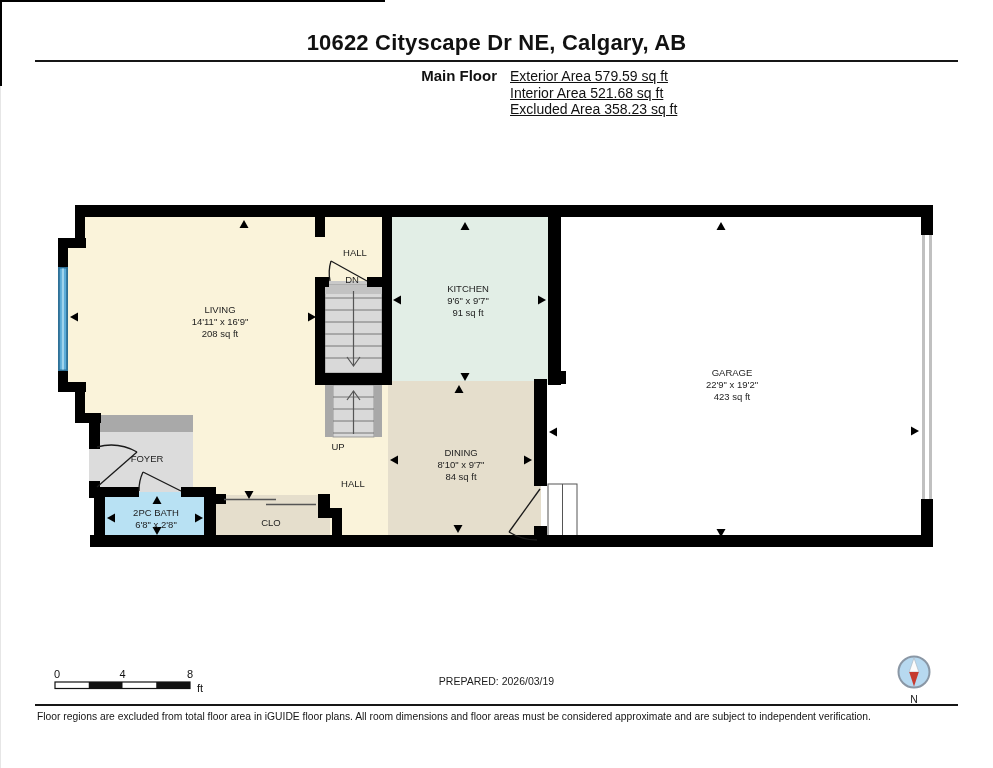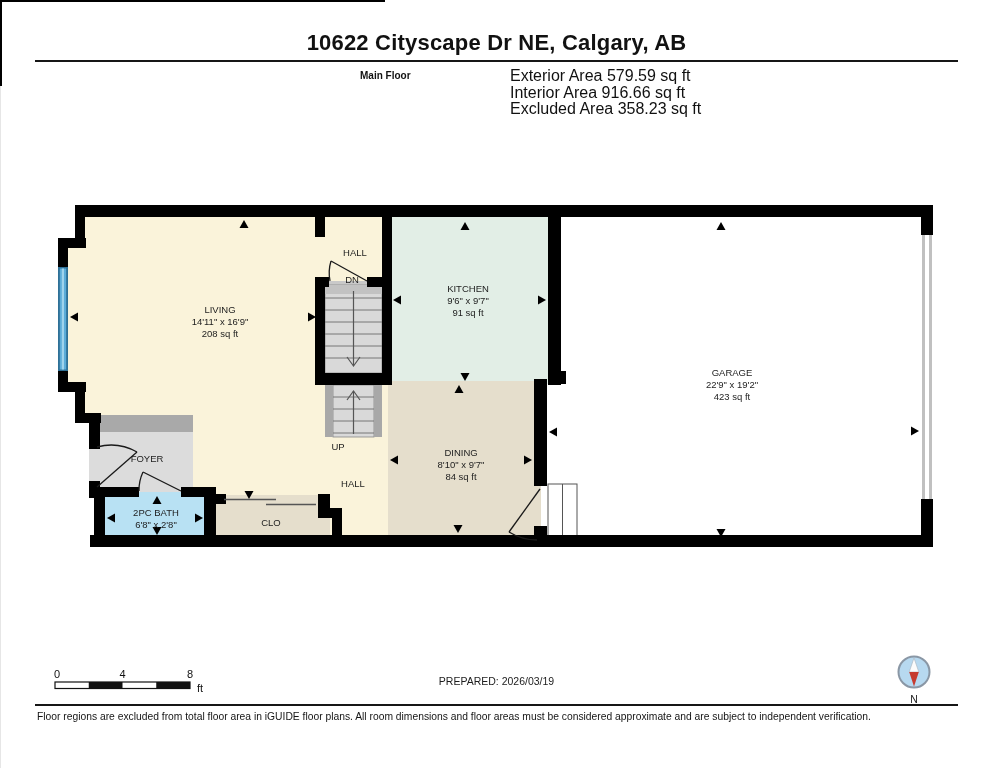--- a/index.html
+++ b/index.html
@@ -3,22 +3,22 @@
 <meta charset="utf-8">
 <style>
   html,body{margin:0;padding:0;background:#fff;}
   body{width:993px;height:768px;position:relative;font-family:"Liberation Sans",sans-serif;color:#111;overflow:hidden;}
   .abs{position:absolute;}
   
   .title{left:0;top:30px;width:993px;text-align:center;font-size:22px;font-weight:bold;letter-spacing:.2px;color:#111;}
   .rule{left:35px;width:923px;height:2px;background:#161616;}
   .rule-top{top:60px;}
   .rule-bottom{top:704px;}
-  .floor-label{left:360px;top:68px;width:137px;text-align:left;font-size:10px;font-weight:bold;line-height:16.5px;}
-  .stats{left:510px;top:68px;font-size:16px;line-height:16.5px;}
+  .floor-label{left:360px;top:68px;width:137px;text-align:right;font-size:15px;font-weight:bold;line-height:16.5px;}
+  .stats{left:510px;top:68px;font-size:14px;line-height:16.5px;text-decoration:underline;}
   
   .prepared{left:0;top:675px;width:993px;text-align:center;font-size:10.5px;color:#1c1c1c;}
   .disclaimer{left:37px;top:711px;width:920px;font-size:10.3px;color:#151515;}
   
   .art-top{left:0;top:0;width:385px;height:2px;background:#000;}
   .art-left{left:0;top:0;width:2px;height:86px;background:#000;}
   .edge-left{left:0;top:0;width:1px;height:768px;background:#e6e6e6;}
   svg text{font-family:"Liberation Sans",sans-serif;}
   .room-label{font-size:9.5px;fill:#1d1d1d;}
   .tick-label{font-size:11px;fill:#111;}
@@ -28,21 +28,21 @@
 
 <div class="abs edge-left"></div>
 <div class="abs art-top"></div>
 <div class="abs art-left"></div>
 
 <div class="abs title">10622 Cityscape Dr NE, Calgary, AB</div>
 <div class="abs rule rule-top"></div>
 <div class="abs floor-label">Main Floor</div>
 <div class="abs stats">
   <div>Exterior Area 579.59 sq ft</div>
-  <div>Interior Area 916.66 sq ft</div>
+  <div>Interior Area 521.68 sq ft</div>
   <div>Excluded Area 358.23 sq ft</div>
 </div>
 
 <svg class="abs" style="left:0;top:0;" width="993" height="768" viewBox="0 0 993 768">
 
   <g>
     <rect x="85" y="212" width="235" height="206" fill="#FAF3DA"></rect>
     <rect x="66" y="246" width="30" height="138" fill="#FAF3DA"></rect>
     <rect x="193" y="415" width="127" height="84" fill="#FAF3DA"></rect>
     <rect x="315" y="212" width="67" height="78" fill="#FAF3DA"></rect>

